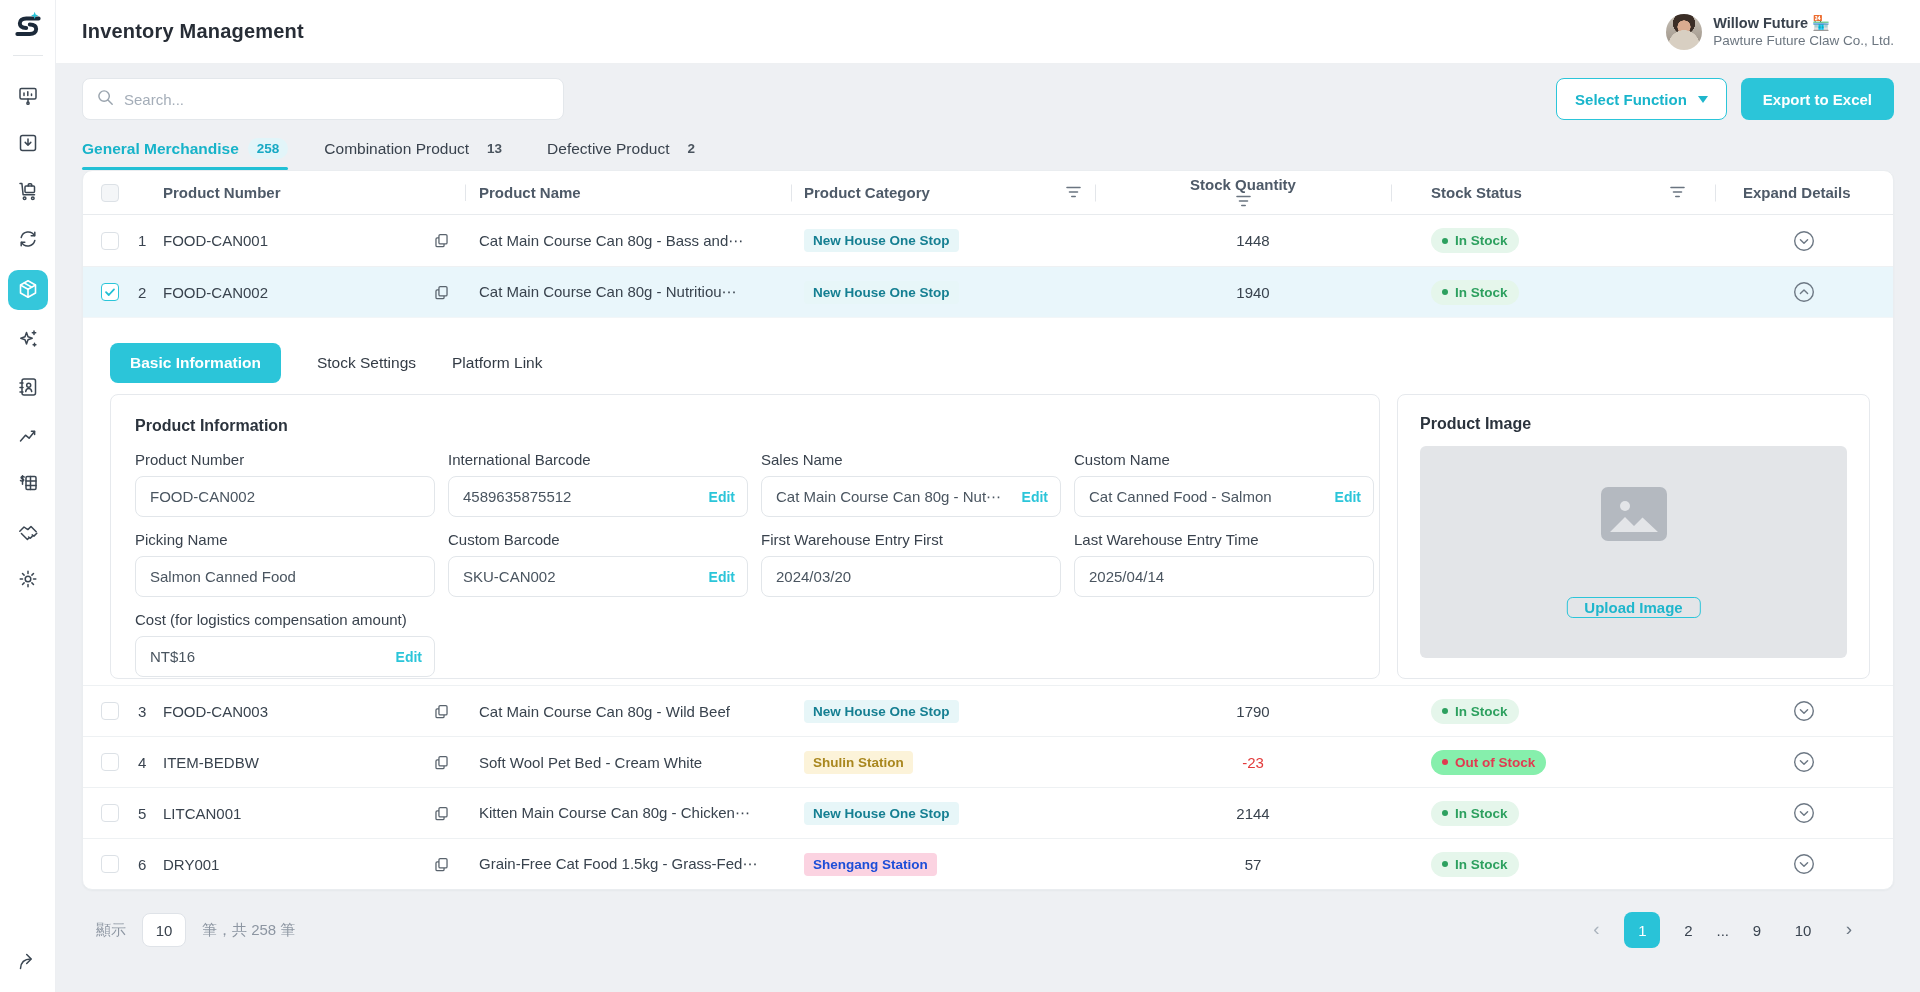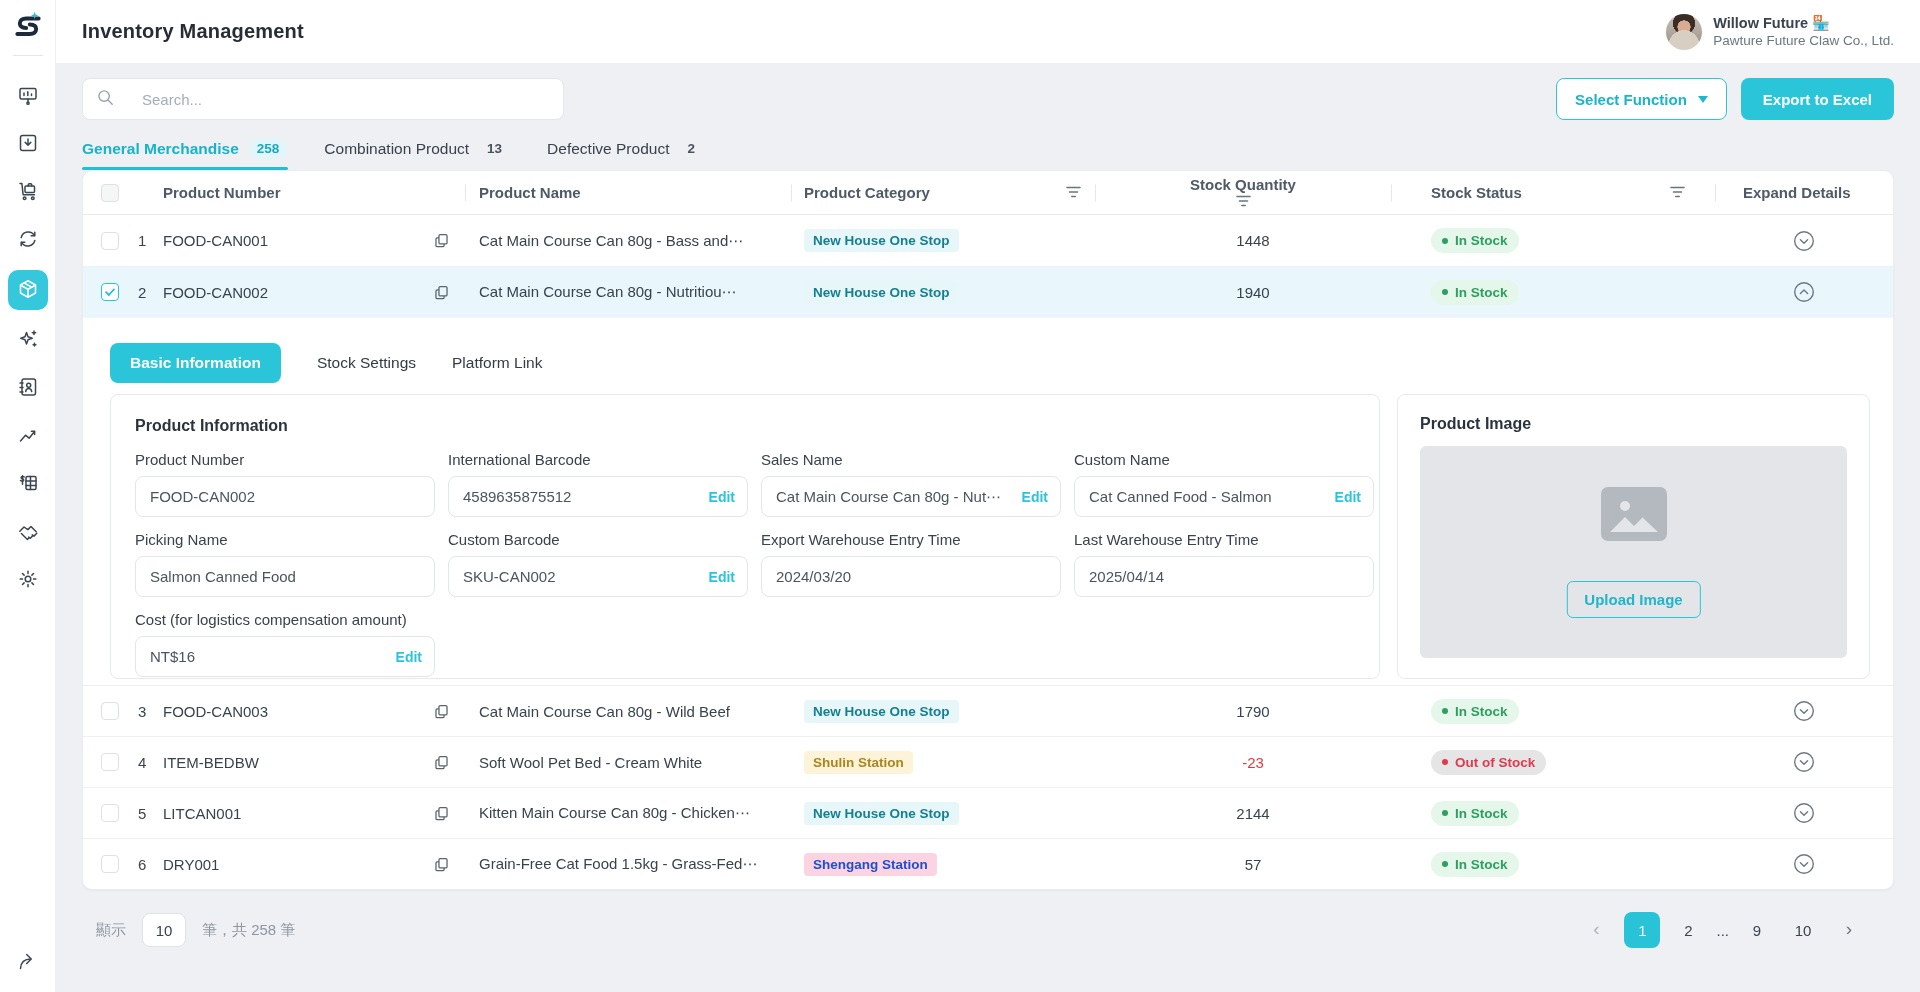--- a/index.html
+++ b/index.html
@@ -28,21 +28,21 @@
       radial-gradient(circle at 50% 88%, #d8cfc2 0 42%, transparent 43%),
       radial-gradient(circle at 50% 36%, #d9ab90 0 22%, transparent 23%),
       radial-gradient(circle at 50% 26%, #3a2d26 0 34%, transparent 35%),
       linear-gradient(180deg,#cac3b9,#968c80); }
   .user-name { font-size:14.5px; color:#39424d; font-weight:600; line-height:1.25; }
   .user-company { font-size:13.5px; color:#6c7680; line-height:1.25; margin-top:1px; }
 
   
   .content { flex:1; padding:14px 26px 0; display:flex; flex-direction:column; min-height:0; }
   .toolbar { display:flex; justify-content:space-between; align-items:center; flex:none; }
-  .search { width:482px; height:42px; background:#fff; border:1px solid #e3e7eb; border-radius:8px; display:flex; align-items:center; padding:0 13px; gap:28px; }
+  .search { width:482px; height:42px; background:#fff; border:1px solid #e3e7eb; border-radius:8px; display:flex; align-items:center; padding:0 13px; gap:10px; }
   .search svg { stroke:#9aa4ae; fill:none; stroke-width:1.6; stroke-linecap:round; flex:none; }
   .search input { border:none; outline:none; font-size:15px; color:#39424d; flex:1; background:transparent; }
   .search input::placeholder { color:#a4adb8; }
   .toolbar-right { display:flex; gap:14px; }
   .btn { height:42px; border-radius:8px; font-size:15px; font-weight:600; display:flex; align-items:center; justify-content:center; cursor:pointer; font-family:inherit; }
   .btn-outline { background:#fff; border:1.5px solid #2bc5d9; color:#19b5cb; padding:0 18px; gap:11px; }
   .caret-down { width:0; height:0; border-left:5.5px solid transparent; border-right:5.5px solid transparent; border-top:7px solid #1fb6cc; }
   .btn-fill { background:#2bc5d9; border:none; color:#fff; padding:0 22px; }
 
   
@@ -78,21 +78,21 @@
   .badge-cat { display:inline-block; font-size:13.5px; font-weight:600; padding:4px 9px; border-radius:4px; white-space:nowrap; }
   .cat-teal   { background:#e7f6f8; color:#157f92; }
   .cat-yellow { background:#fcf3d9; color:#a9871e; }
   .cat-pink   { background:#fbd3e1; color:#1d4ed8; }
   .c-qty { padding-left:20px;flex-direction:column; }
   .qty-neg { color:#e23b3b; }
   .c-status { padding-left:40px; }
   .badge-status { display:inline-flex; align-items:center; gap:7px; font-size:13.5px; font-weight:600; padding:5px 11px; border-radius:13px; white-space:nowrap; }
   .badge-status::before { content:""; width:6px; height:6px; border-radius:50%; background:currentColor; }
   .st-in  { background:#e5f6eb; color:#2da05f; }
-  .st-out { background:#e5e5e5; color:#e13a50; }
+  .st-out { background:#86efac; color:#e13a50; }
   .c-expand { justify-content:center; }
   .chev-btn { background:none; border:none; cursor:pointer; display:flex; }
   .chev-btn svg { stroke:#6d7884; fill:none; stroke-width:1.4; stroke-linecap:round; stroke-linejoin:round; }
   .c-exp-h { padding-left:28px; }
 
   
   .expand-panel { background:#fff; padding:25px 23px 6px 27px; border-top:1px solid #f2f6f8; }
   .subtabs { display:flex; align-items:center; gap:36px; }
   .subtab { border:none; background:transparent; font-family:Liberation Sans, sans-serif; font-size:15.5px; color:#333b45; cursor:pointer; }
   .subtab.active { background:#2bc5d9; color:#fff; font-weight:bold; padding:11px 20px; border-radius:8px; }
@@ -100,21 +100,21 @@
   .info-card { width:1270px; height:285px; border:1px solid #e6e9ed; border-radius:8px; padding:22px 24px; flex:none; }
   .card-title { font-size:16px; font-weight:bold; color:#2b333d; }
   .fgrid { display:grid; grid-template-columns:repeat(4,300px); column-gap:13px; margin-top:2px; }
   .flabel { font-size:15px; color:#39424d; margin:14px 0 8px; white-space:nowrap; }
   .fbox { position:relative; height:41px; border:1px solid #e2e6ea; border-radius:8px; display:flex; align-items:center; background:#fff; }
   .fbox input { border:none; outline:none; background:transparent; font-size:15px; color:#4a5560; padding:0 12px 0 14px; flex:1; min-width:0; font-family:inherit; }
   .edit-link { position:absolute; right:12px; top:50%; transform:translateY(-50%); font-size:14px; font-weight:600; color:#2bc5d9; cursor:pointer; background:#fff; padding-left:4px; }
   .image-card { flex:1; height:285px; border:1px solid #e6e9ed; border-radius:8px; padding:20px 22px; display:flex; flex-direction:column; }
   .img-placeholder { flex:1; margin-top:13px; background:#e3e5e8; border-radius:6px; position:relative; display:flex; align-items:center; justify-content:center; }
   .img-placeholder > svg { transform:translateY(-38px); }
-  .upload-btn { position:absolute; left:50%; bottom:40px; transform:translateX(-50%); border:1.5px solid #2bc5d9; color:#1fb6cc; background:transparent; font-family:inherit; font-size:15px; font-weight:600; padding:9px 17px; border-radius:6px; cursor:pointer; white-space:nowrap; }
+  .upload-btn { position:absolute; left:50%; bottom:40px; transform:translateX(-50%); border:1.5px solid #2bc5d9; color:#1fb6cc; background:transparent; font-family:inherit; font-size:15px; font-weight:600; padding:1px 17px; border-radius:6px; cursor:pointer; white-space:nowrap; }
 
   
   .footer { display:flex; justify-content:space-between; align-items:center; margin-top:22px; padding:0 27px 0 14px; flex:none; }
   .show-group { display:flex; align-items:center; gap:16px; font-size:15px; color:#8d96a2; }
   .page-size { width:44px; height:34px; border:1px solid #dfe3e8; border-radius:8px; text-align:center; font-size:15px; color:#39424d; background:#fff; outline:none; font-family:inherit; }
   .pager { display:flex; align-items:center; gap:10px; }
   .page-btn { min-width:36px; height:36px; border:none; background:transparent; border-radius:8px; display:flex; align-items:center; justify-content:center; font-size:15px; color:#3a4450; cursor:pointer; font-family:inherit; }
   .page-btn.active { background:#29c3d8; color:#fff; }
   .page-arrow { font-size:19px; color:#aab3bd; padding-bottom:2px; }
   .page-arrow.next { color:#6b7682; }
@@ -420,21 +420,21 @@
                     </div>
                 </div>
                 <div class="field">
                   <div class="flabel">Custom Barcode</div>
                   <div class="fbox">
                       <input value="SKU-CAN002" style="">
                       <span class="edit-link">Edit</span>
                     </div>
                 </div>
                 <div class="field">
-                  <div class="flabel">Export Warehouse Entry Time</div>
+                  <div class="flabel">First Warehouse Entry First</div>
                   <div class="fbox">
                       <input value="2024/03/20" style="">
                     </div>
                 </div>
                 <div class="field">
                   <div class="flabel">Last Warehouse Entry Time</div>
                   <div class="fbox">
                       <input value="2025/04/14" style="">
                     </div>
                 </div>

